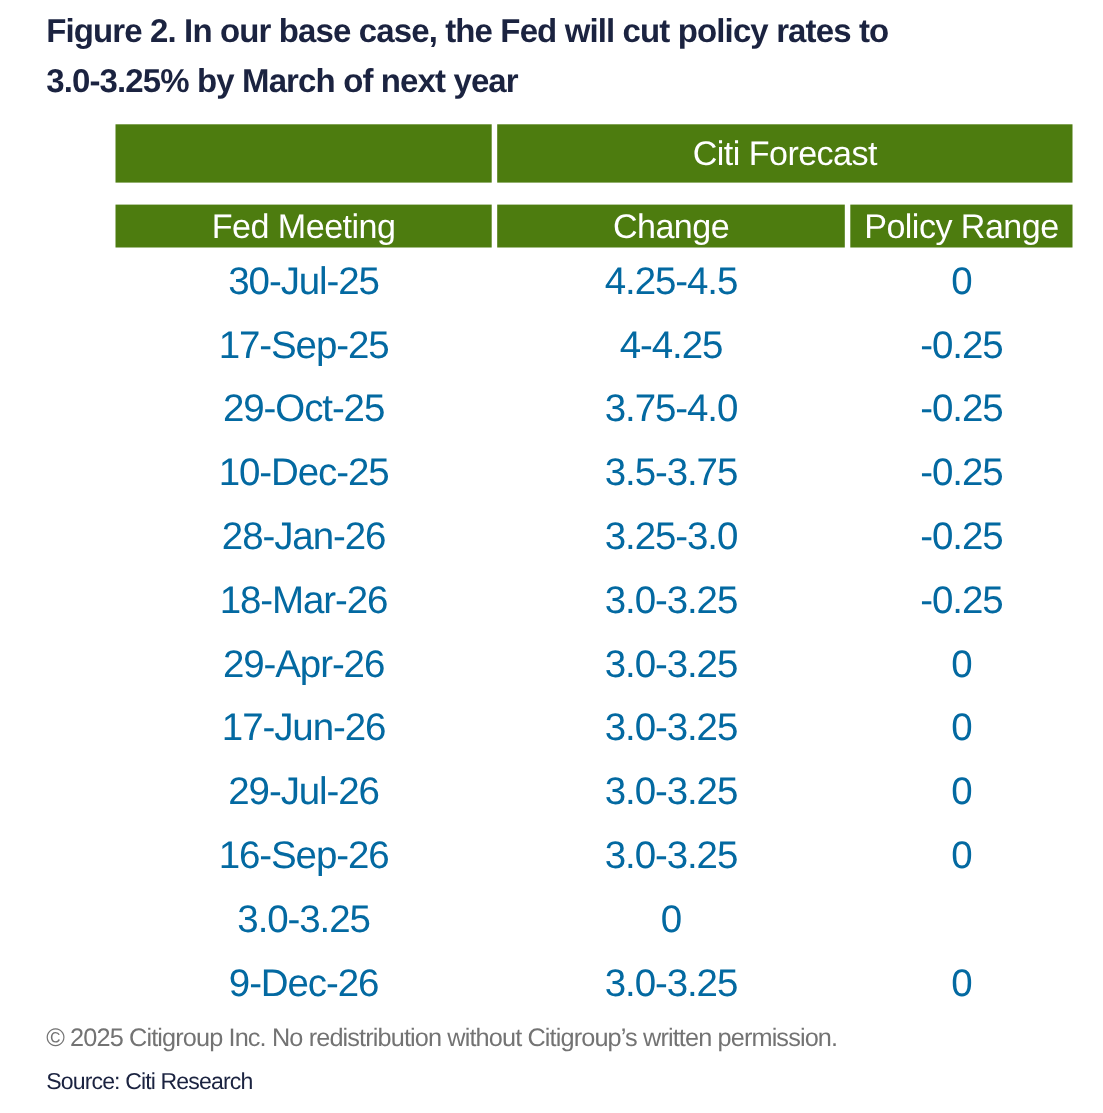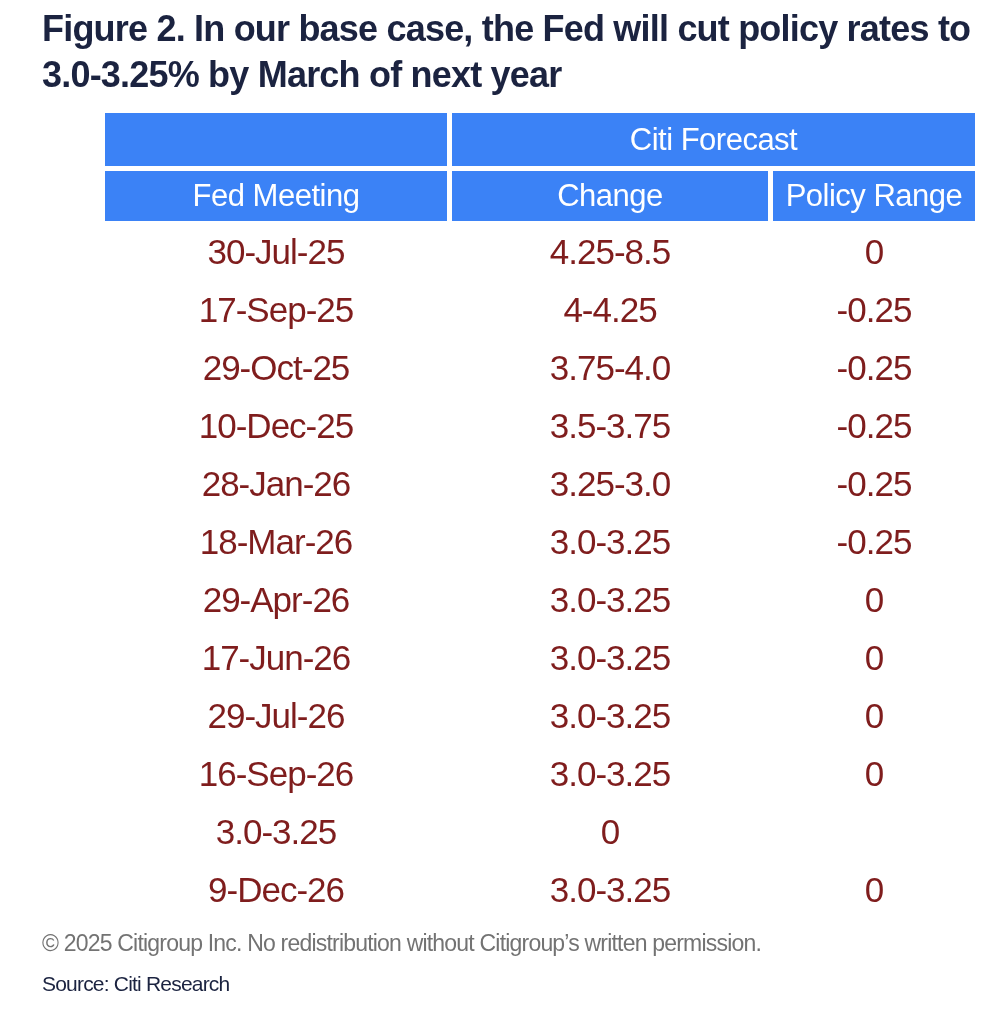--- a/index.html
+++ b/index.html
@@ -11,21 +11,21 @@
     position: relative;
     overflow: hidden;
   }
 
   
   .figure-title {
     position: absolute;
     left: 42px;
     top: 6px;
     width: 950px;
-    font-size: 36px;
+    font-size: 30px;
     font-weight: 700;
     color: #1b2340;
     letter-spacing: -0.8px;
     line-height: 46px;
   }
 
   
   .forecast-table {
     position: absolute;
     left: 105px;
@@ -35,45 +35,45 @@
   .header-row1 {
     display: grid;
     grid-template-columns: 342px 523px;
     column-gap: 5px;
     height: 53px;
   }
   .header-row2 {
     display: grid;
     grid-template-columns: 342px 316px 202px;
     column-gap: 5px;
-    height: 50px;
-    margin-top: 5px;
+    height: 39px;
+    margin-top: 20px;
   }
   .navy-cell {
-    background: #3b82f6;
+    background: #4d7c0f;
     color: #ffffff;
     display: flex;
     align-items: center;
     justify-content: center;
     font-size: 31px;
     letter-spacing: -0.5px;
   }
   .table-body { margin-top: 2px; }
   .body-row {
     display: grid;
     grid-template-columns: 342px 316px 202px;
     column-gap: 5px;
     height: 58px;
   }
   .cell {
     display: flex;
     align-items: center;
     justify-content: center;
     font-size: 35px;
-    color: #7f1d1d;
+    color: #0369a1;
     letter-spacing: -1px;
   }
 
   
   .copyright-text {
     position: absolute;
     left: 42px;
     top: 930px;
     font-size: 23px;
     color: #737373;
@@ -104,21 +104,21 @@
     <div class="navy-cell">Citi Forecast</div>
   </div>
   <div class="header-row2">
     <div class="navy-cell">Fed Meeting</div>
     <div class="navy-cell">Change</div>
     <div class="navy-cell">Policy Range</div>
   </div>
   <div class="table-body" id="tbody">
       <div class="body-row">
         <div class="cell">30-Jul-25</div>
-        <div class="cell">4.25-8.5</div>
+        <div class="cell">4.25-4.5</div>
         <div class="cell">0</div>
       </div>
       <div class="body-row">
         <div class="cell">17-Sep-25</div>
         <div class="cell">4-4.25</div>
         <div class="cell">-0.25</div>
       </div>
       <div class="body-row">
         <div class="cell">29-Oct-25</div>
         <div class="cell">3.75-4.0</div>

